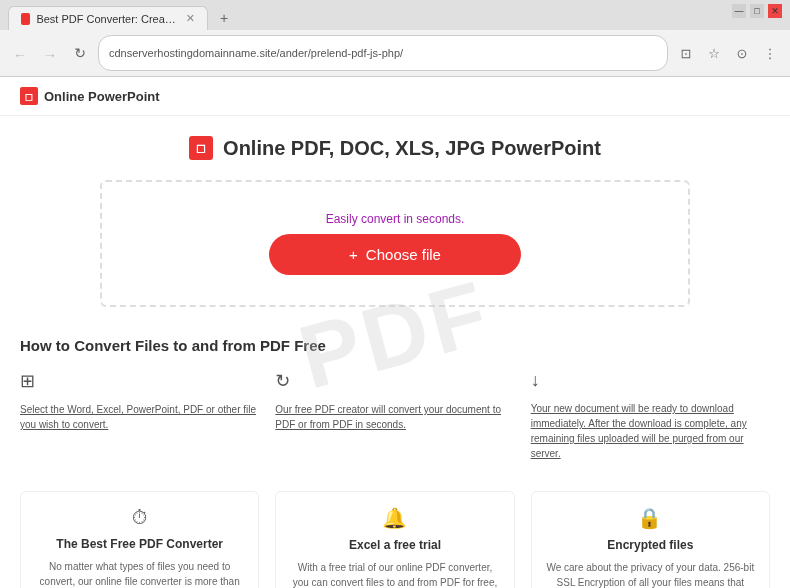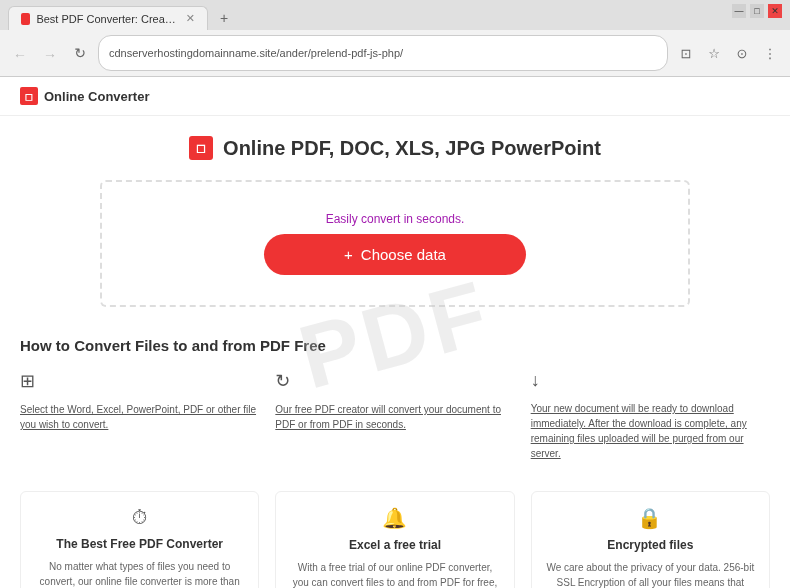--- a/index.html
+++ b/index.html
@@ -355,37 +355,37 @@
     </div>
   </div>
 </div>
 
 <div class="page-content">
   <div class="watermark">PDF</div>
 
   <div class="site-header">
     <div class="logo">
       <div class="logo-icon">◻</div>
-      <span>Online Converter</span>
+      <span>Online PowerPoint</span>
     </div>
   </div>
 
   <div class="main-title-area">
     <div class="main-title">
       <div class="title-icon">◻</div>
       <span>Online PDF, DOC, XLS, JPG PowerPoint</span>
     </div>
   </div>
 
   <div class="upload-section">
     <div class="upload-box">
       <p class="upload-subtitle">Easily convert in seconds.</p>
       <button class="choose-file-btn">
         <span>+</span>
-        <span>Choose data</span>
+        <span>Choose file</span>
       </button>
     </div>
   </div>
 
   <div class="how-to-section">
     <h2 class="how-to-title">How to Convert Files to and from PDF Free</h2>
     <div class="steps-grid">
       <div class="step">
         <div class="step-icon">⊞</div>
         <p class="step-text">Select the Word, Excel, PowerPoint, PDF or other file you wish to convert.</p>

